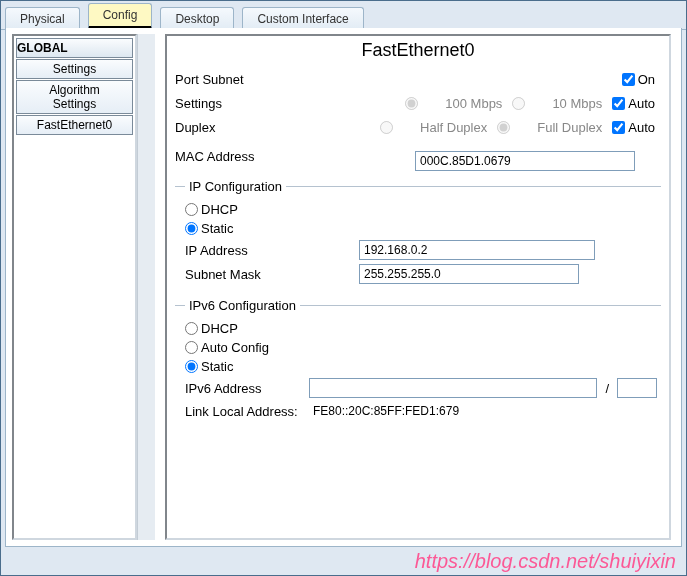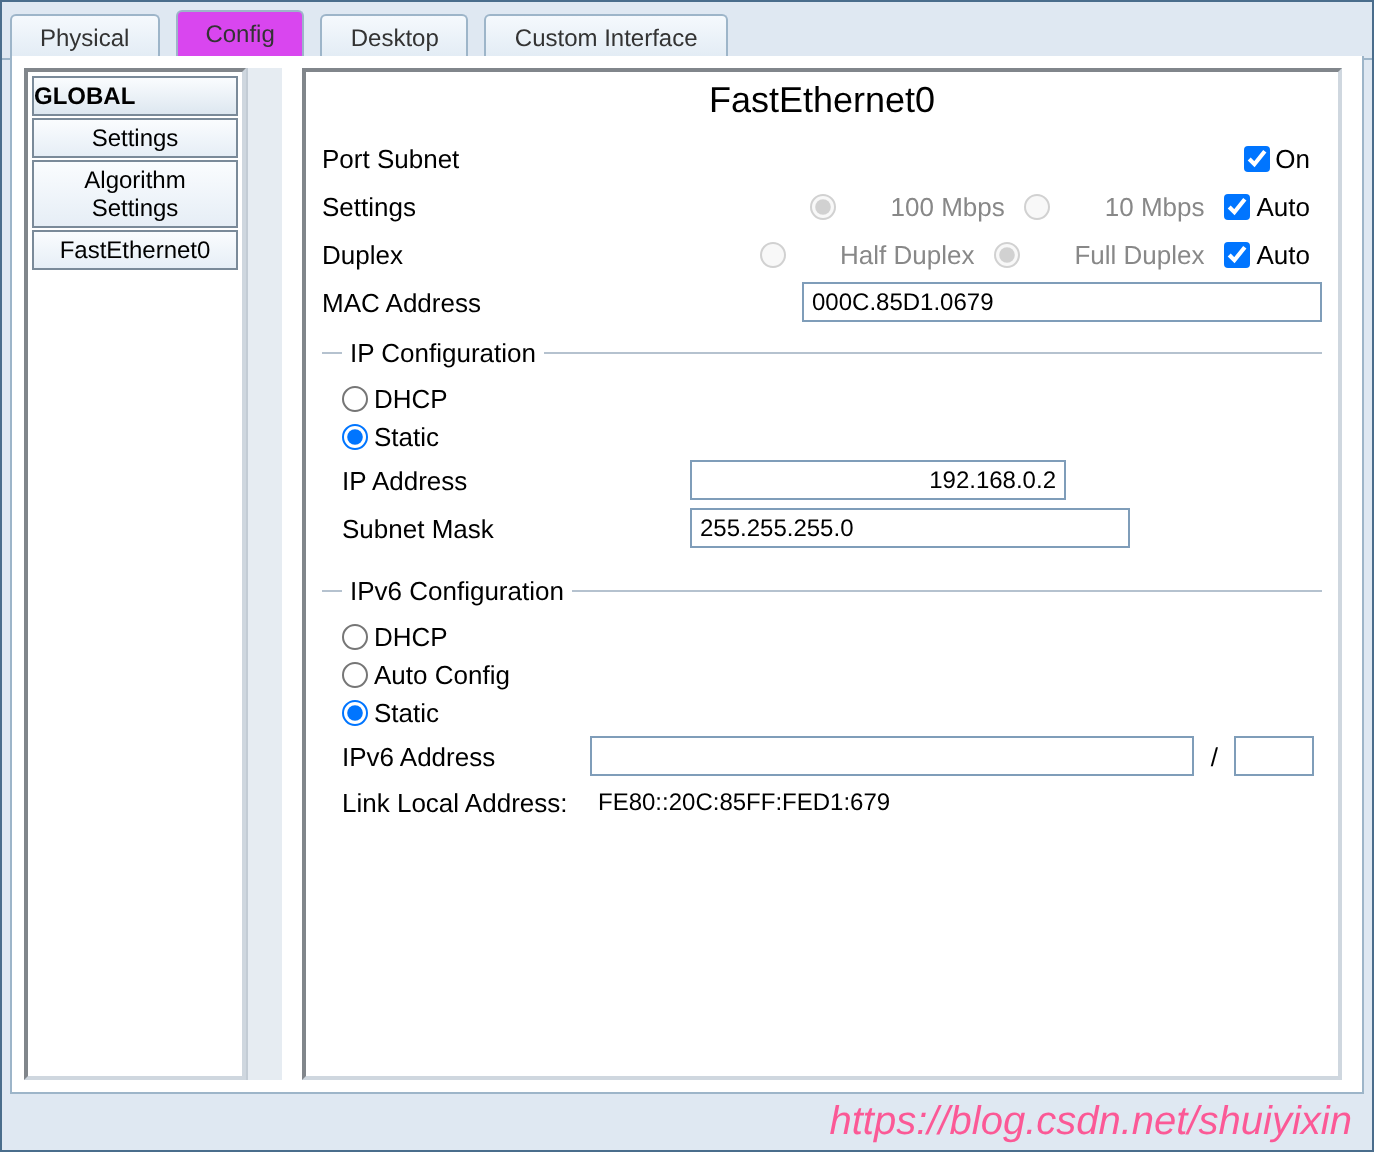--- a/index.html
+++ b/index.html
@@ -32,22 +32,22 @@
     border-bottom: none;
     background: linear-gradient(#f5f9fd, #e1ebf4);
     margin-right: 8px;
     border-radius: 3px 3px 0 0;
     color: #333;
     cursor: default;
     position: relative;
     top: 1px;
   }
   .tab.active {
-    background: #d946ef;
-    border-bottom: 2px solid #000000;
+    background: #fef9c3;
+    border-bottom: 4px solid #000000;
     font-weight: normal;
   }
   .tab-body {
     position: absolute;
     top: 27px;
     left: 4px;
     right: 4px;
     bottom: 28px;
     background: #fff;
     border: 1px solid #9db5c9;
@@ -254,41 +254,41 @@
             <label class="inline">
               <input type="checkbox" checked="" style="">
               <span>Auto</span>
             </label>
           </div>
         </div>
 
         <div class="row">
           <div class="lab">MAC Address</div>
           <div class="ctl" style="justify-content:flex-start; margin-left:70px;">
-            <input type="text" class="txt" style="width: 260px;" value="000C.85D1.0679">
+            <input type="text" class="txt" style="width: 220px; margin-top: 10px;" value="000C.85D1.0679">
           </div>
         </div>
 
         <fieldset>
           <legend>IP Configuration</legend>
           <div class="frow">
             <label class="inline">
               <input type="radio" name="ipcfg" style="">
               <span>DHCP</span>
             </label>
           </div>
           <div class="frow">
             <label class="inline">
               <input type="radio" name="ipcfg" checked="" style="">
               <span>Static</span>
             </label>
           </div>
           <div class="frow">
             <div class="flab">IP Address</div>
-            <div class="ftxt"><input type="text" class="txt" style="width: 188px; text-align: right;" value="192.168.0.2"></div>
+            <div class="ftxt"><input type="text" class="txt" style="width: 236px;" value="192.168.0.2"></div>
           </div>
           <div class="frow">
             <div class="flab">Subnet Mask</div>
             <div class="ftxt"><input type="text" class="txt" style="width: 220px;" value="255.255.255.0"></div>
           </div>
         </fieldset>
 
         <fieldset>
           <legend>IPv6 Configuration</legend>
           <div class="frow">

